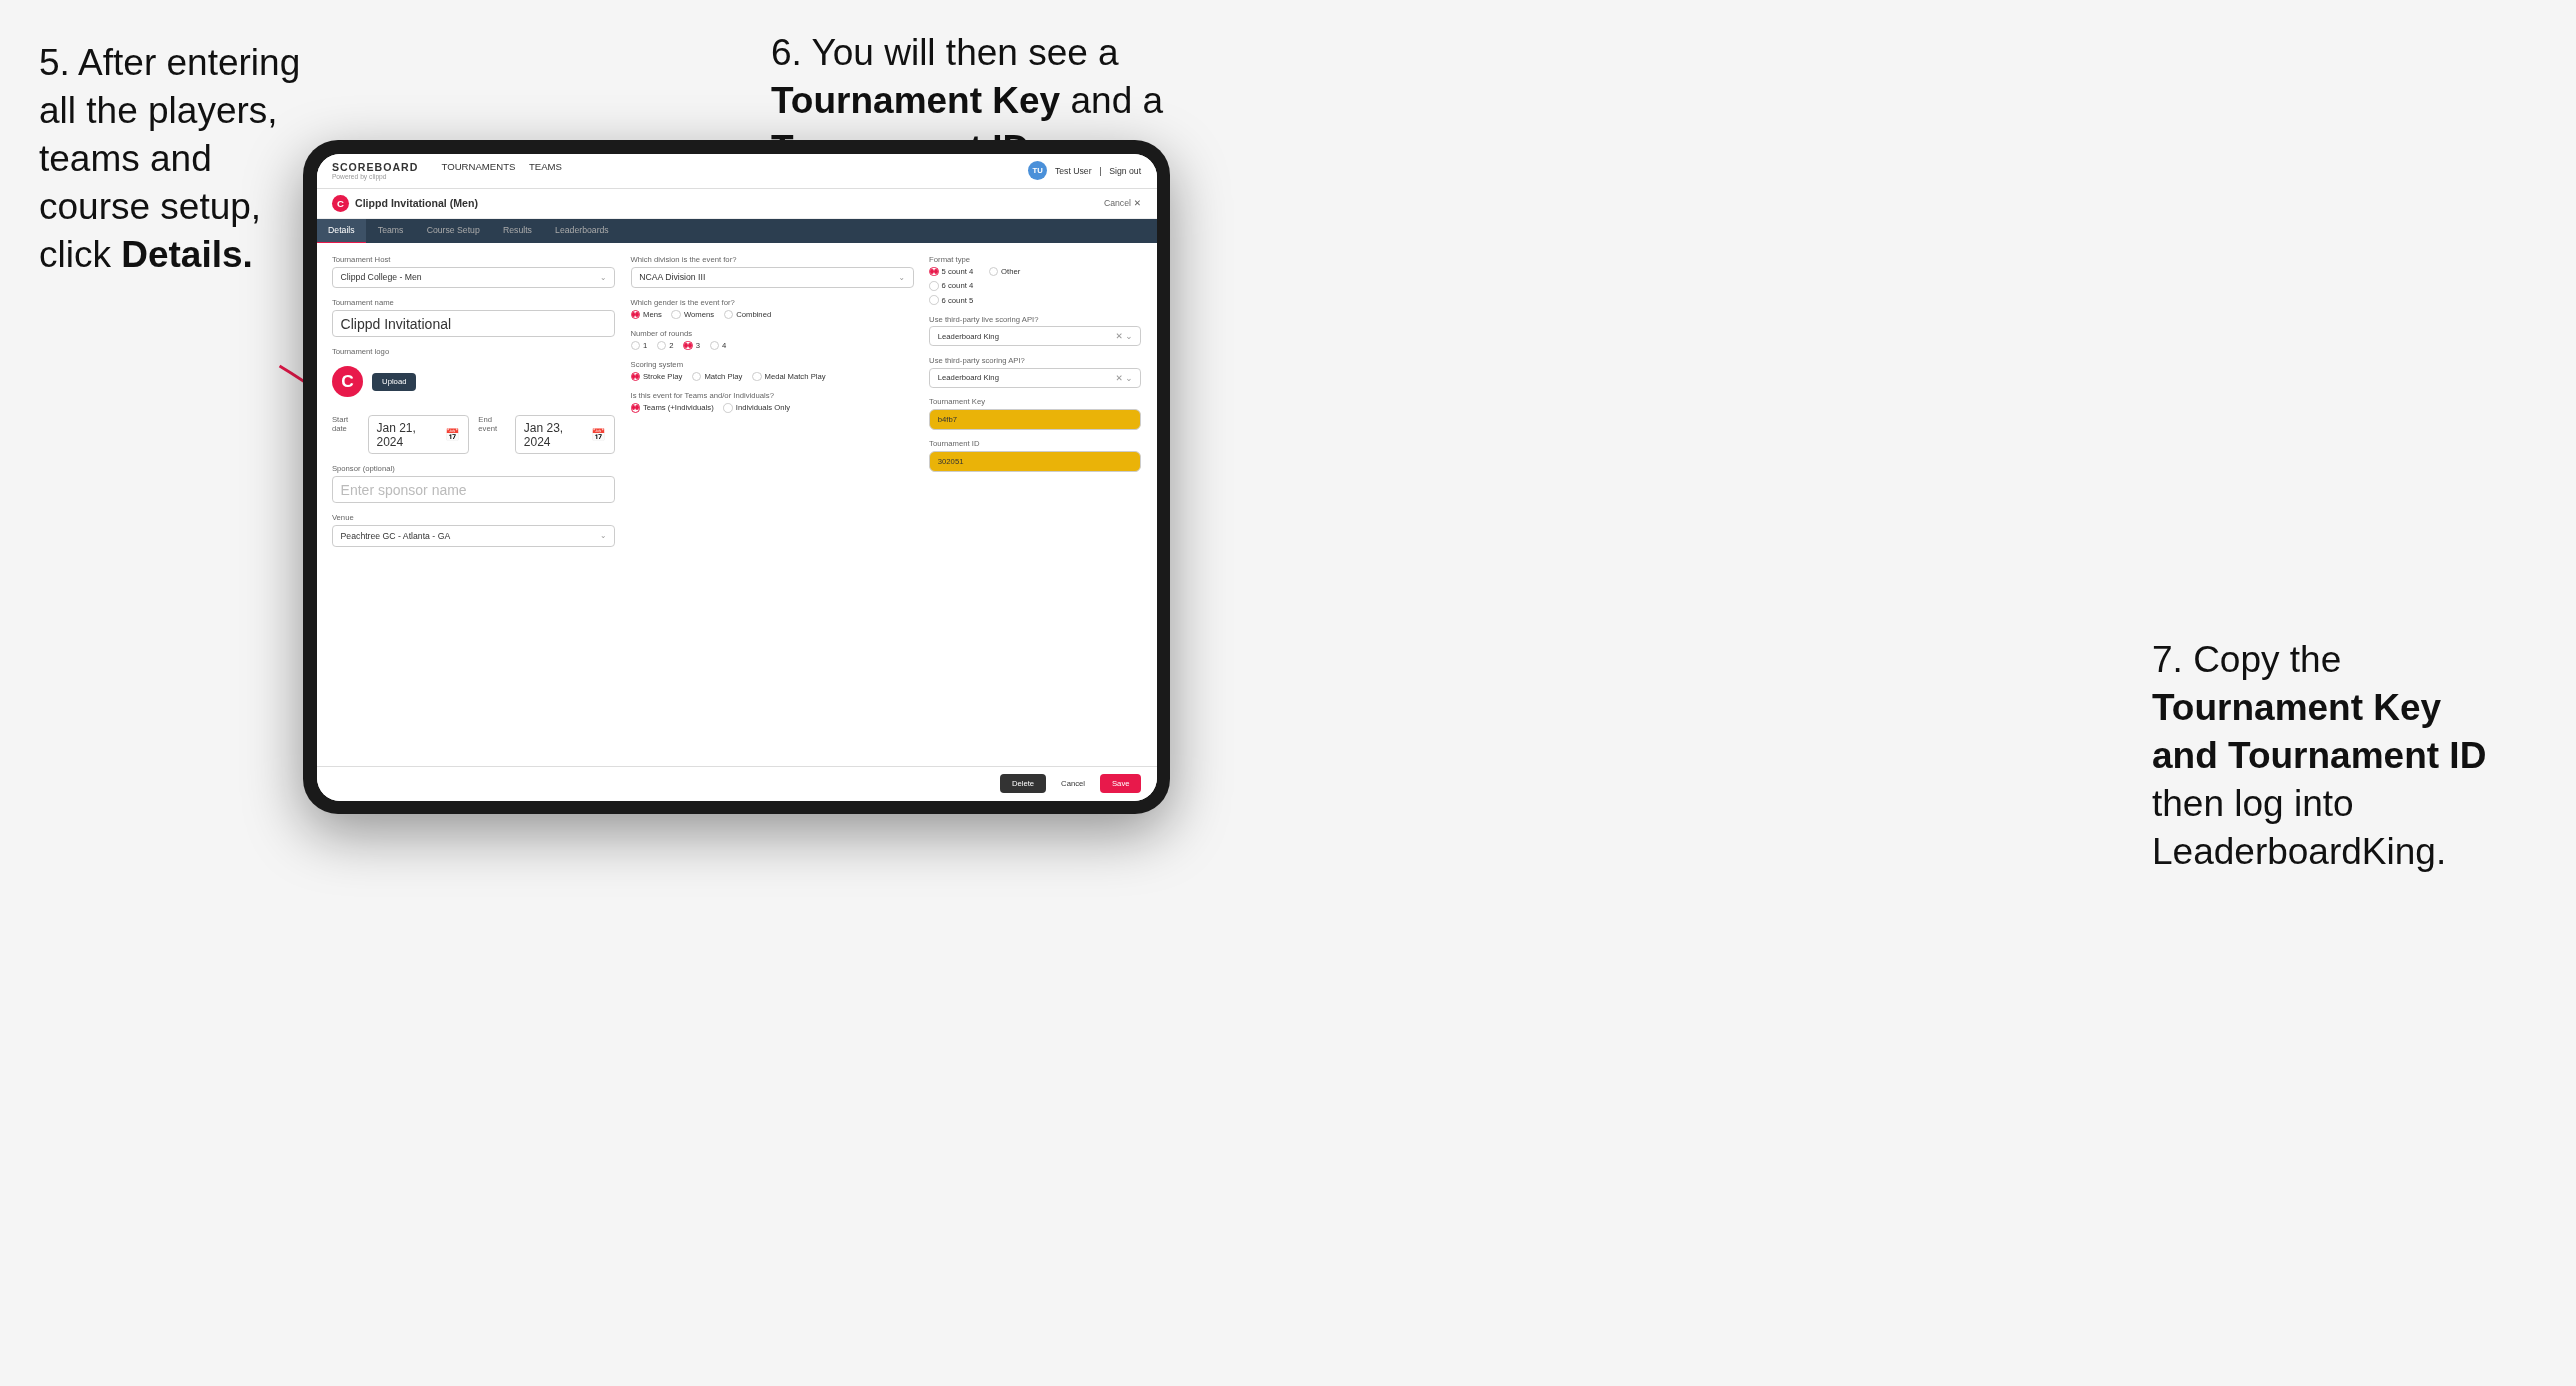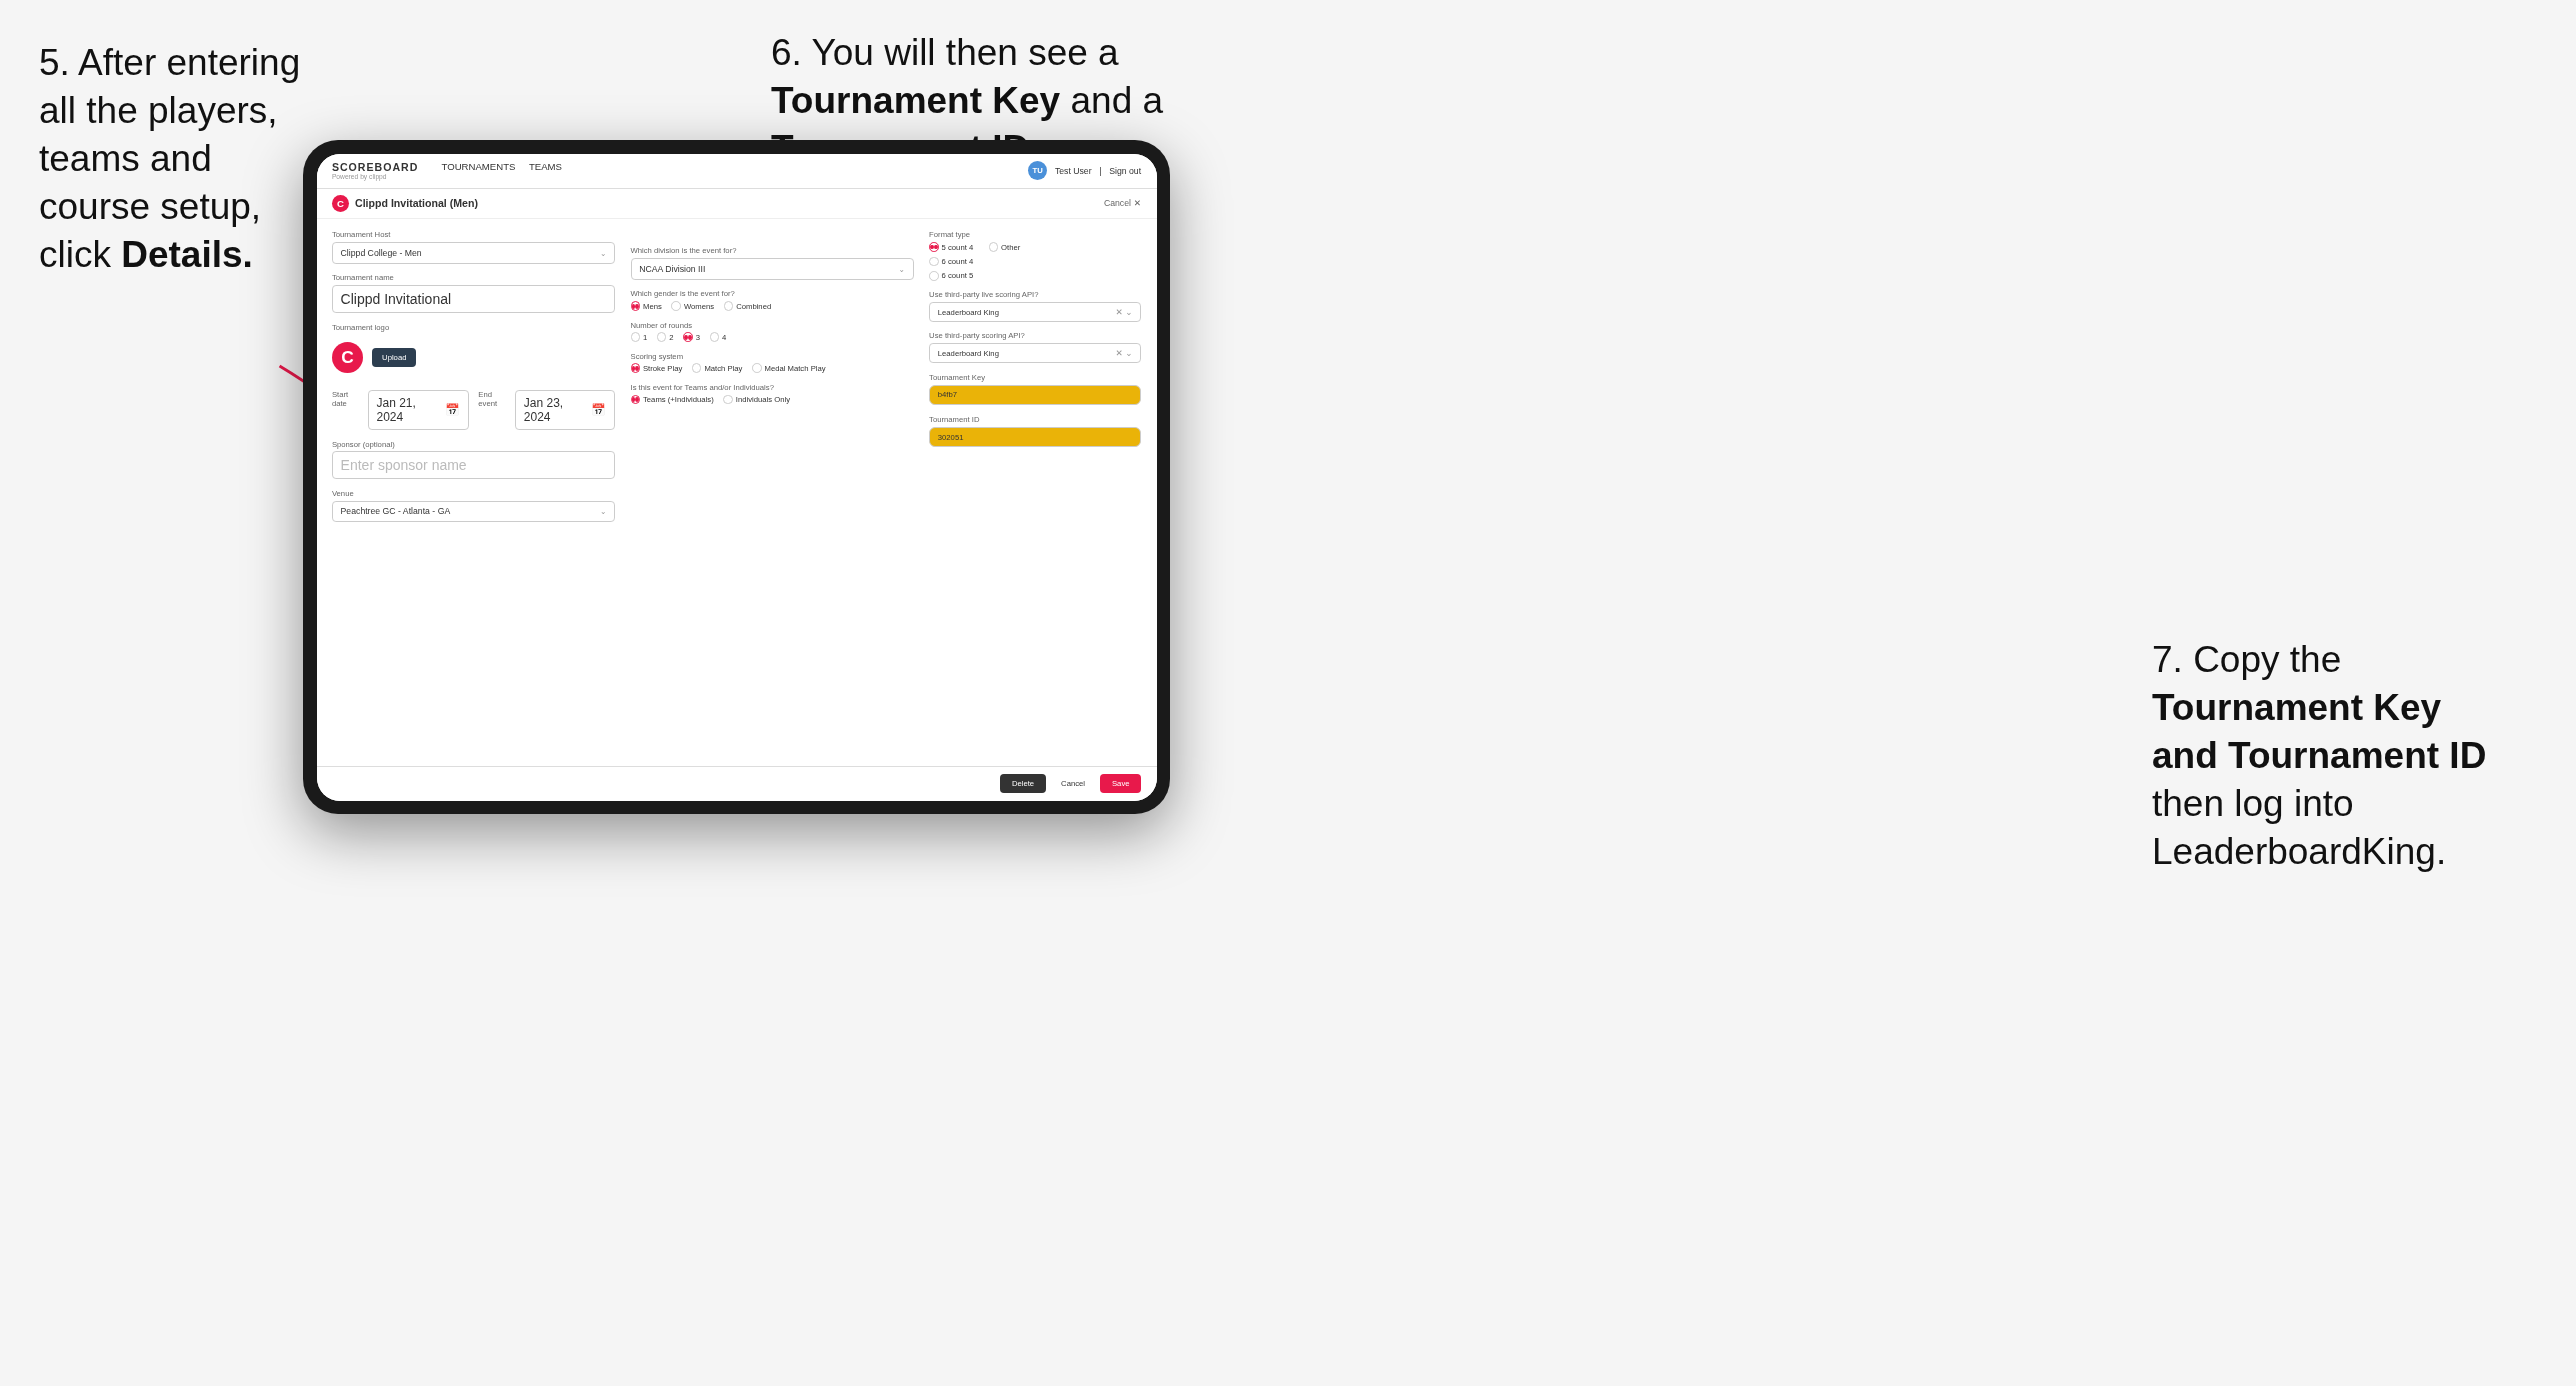--- a/index.html
+++ b/index.html
@@ -212,21 +212,20 @@
       display: flex;
       flex-direction: column;
       gap: 9.6px;
     }
 
     .col-middle {
       flex: 1;
       display: flex;
       flex-direction: column;
       gap: 9.6px;
-      margin-top: 16px;
     }
 
     .col-right {
       width: 212px;
       display: flex;
       flex-direction: column;
       gap: 9.6px;
     }
 
     .form-group {
@@ -509,20 +508,27 @@
       <div class="page-title-area">
         <div class="clippd-c">C</div>
         <span class="page-title-text">Clippd Invitational (Men)</span>
       </div>
       <div class="cancel-btn">
         <span>Cancel</span>
         <span>✕</span>
       </div>
     </div>
 
+    <div class="tabs-bar">
+      <div class="tab active">Details</div>
+      <div class="tab">Teams</div>
+      <div class="tab">Course Setup</div>
+      <div class="tab">Results</div>
+      <div class="tab">Leaderboards</div>
+    </div>
 
     <div class="form-body">
 
       <div class="col-left">
 
         <div class="form-group">
           <label class="form-label">Tournament Host</label>
           <div class="form-select">
             <span>Clippd College - Men</span>
             <span class="arrow">⌄</span>

